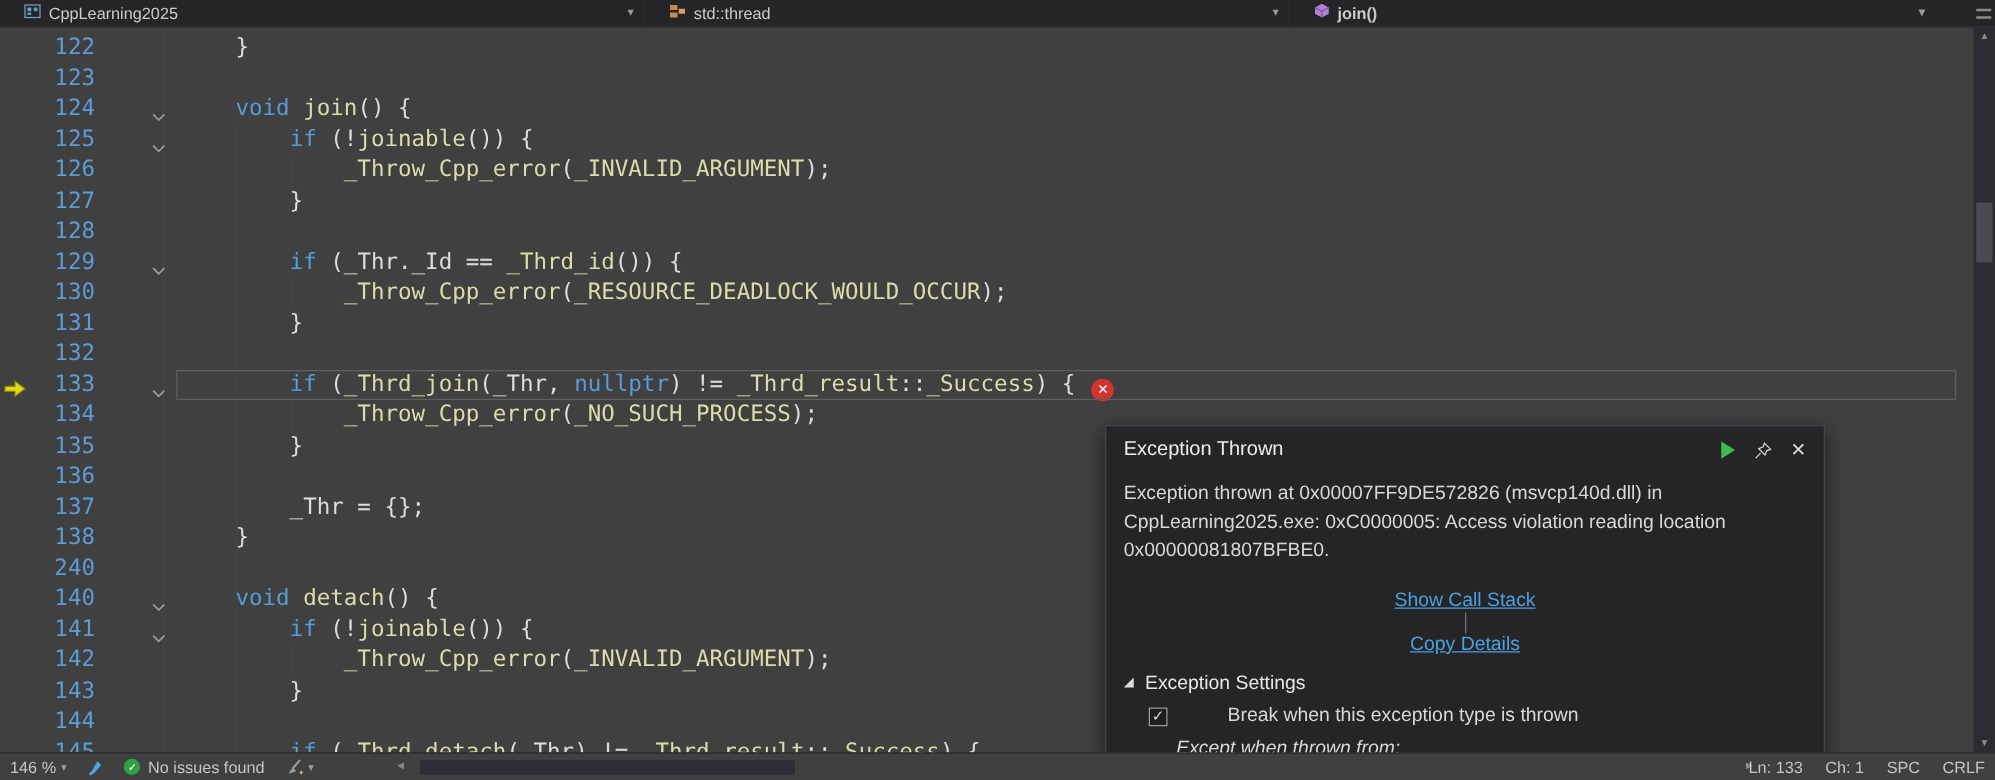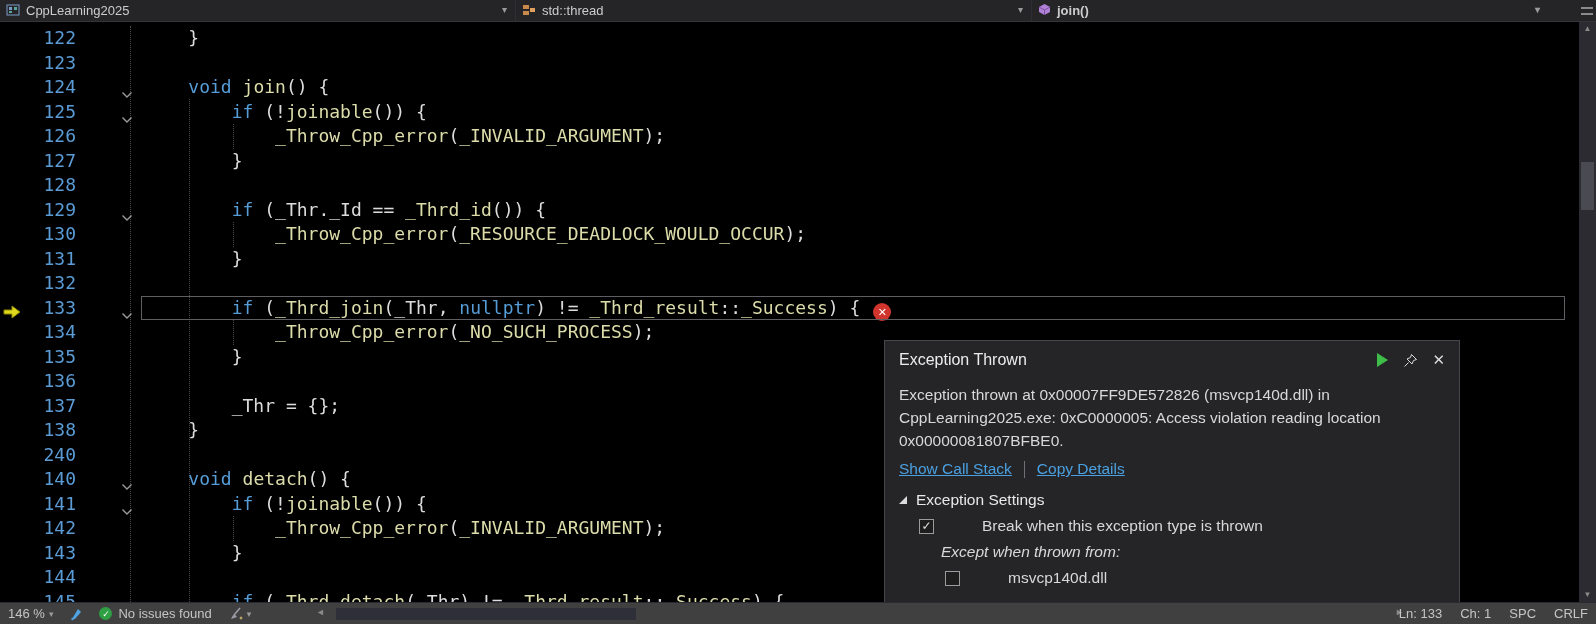--- a/index.html
+++ b/index.html
@@ -11,34 +11,34 @@
   }
 
   
   #navbar {
     position:absolute; top:0; left:0; width:1596px; height:22px;
     background:#252528; border-bottom:1px solid #333338;
     display:flex; align-items:stretch; z-index:8;
   }
   .nav-section {
     width:516px; position:relative; display:flex; align-items:center;
-    padding-left:6px; border-right:1px solid #2f2f33; cursor:default;
+    padding-left:19px; border-right:1px solid #2f2f33; cursor:default;
   }
   .nav-label { color:#CCCCCC; font-size:13px; margin-left:6px; white-space:nowrap; }
   .nav-caret { position:absolute; right:8px; top:4px; color:#9a9a9a; font-size:10px; }
   .nav-right { flex:1; position:relative; }
   .split-handle {
     position:absolute; right:3px; top:7px; width:12px; height:8px;
     border-top:2px solid #8a8a8a; border-bottom:2px solid #8a8a8a;
   }
 
   
   #editor {
     position:absolute; top:22px; left:0; right:17px; bottom:22px;
-    background:#000000; overflow:hidden;
+    background:#404040; overflow:hidden;
   }
   .guide { position:absolute; border-left:1px dotted #4A4A4A; width:0; }
   #guide-outline { left:130px; top:4px; bottom:0; }
   #guide-col4 { left:189px; top:77px; bottom:0; }
   .guide-col8 { left:233px; height:25px; }
 
   #code-lines { position:absolute; top:4px; left:0; right:0; }
   .code-row {
     position:relative; height:24.5px;
     font-family:"DejaVu Sans Mono","Liberation Mono",monospace;
@@ -80,21 +80,21 @@
     position:absolute; left:884px; top:340px; width:576px; height:268px;
     background:#252528; border:1px solid #45454C;
     box-shadow:0 5px 16px rgba(0,0,0,0.55);
     z-index:6; padding:10px 14px; color:#D8D8D8; overflow:hidden;
   }
   .popup-head { display:flex; align-items:center; }
   .popup-title { flex:1; font-size:16px; color:#ECECEC; }
   .popup-btn { margin-left:14px; cursor:pointer; display:flex; align-items:center; }
   .popup-close { color:#DADADA; font-size:15px; }
   .popup-msg { margin-top:14px; width:540px; font-size:15.5px; line-height:23px; color:#D8D8D8; }
-  .popup-links { margin-top:8px; display:flex; align-items:center; font-size:15.5px; }
+  .popup-links { margin-top:20px; display:flex; align-items:center; font-size:15.5px;flex-direction:column; }
   .popup-link { color:#4AA0E0; text-decoration:underline; cursor:pointer; }
   .link-div { width:1px; height:17px; background:#6f6f75; margin:0 12px; }
   .popup-settings { margin-top:13px; display:flex; align-items:center; font-size:15.5px; color:#E8E8E8; }
   .exp-icon { margin-right:8px; }
   .cb-row { margin-top:8px; display:flex; align-items:center; font-size:15.5px;gap:40px; }
   .cb-row.lvl1 { padding-left:20px; }
   .cb-row.lvl2 { padding-left:46px; }
   .plain-row { margin-top:8px; padding-left:42px; font-size:15.5px;font-style:italic; }
   .cb {
     width:15px; height:15px; border:1px solid #9B9B9B; background:#1E1E1E;

